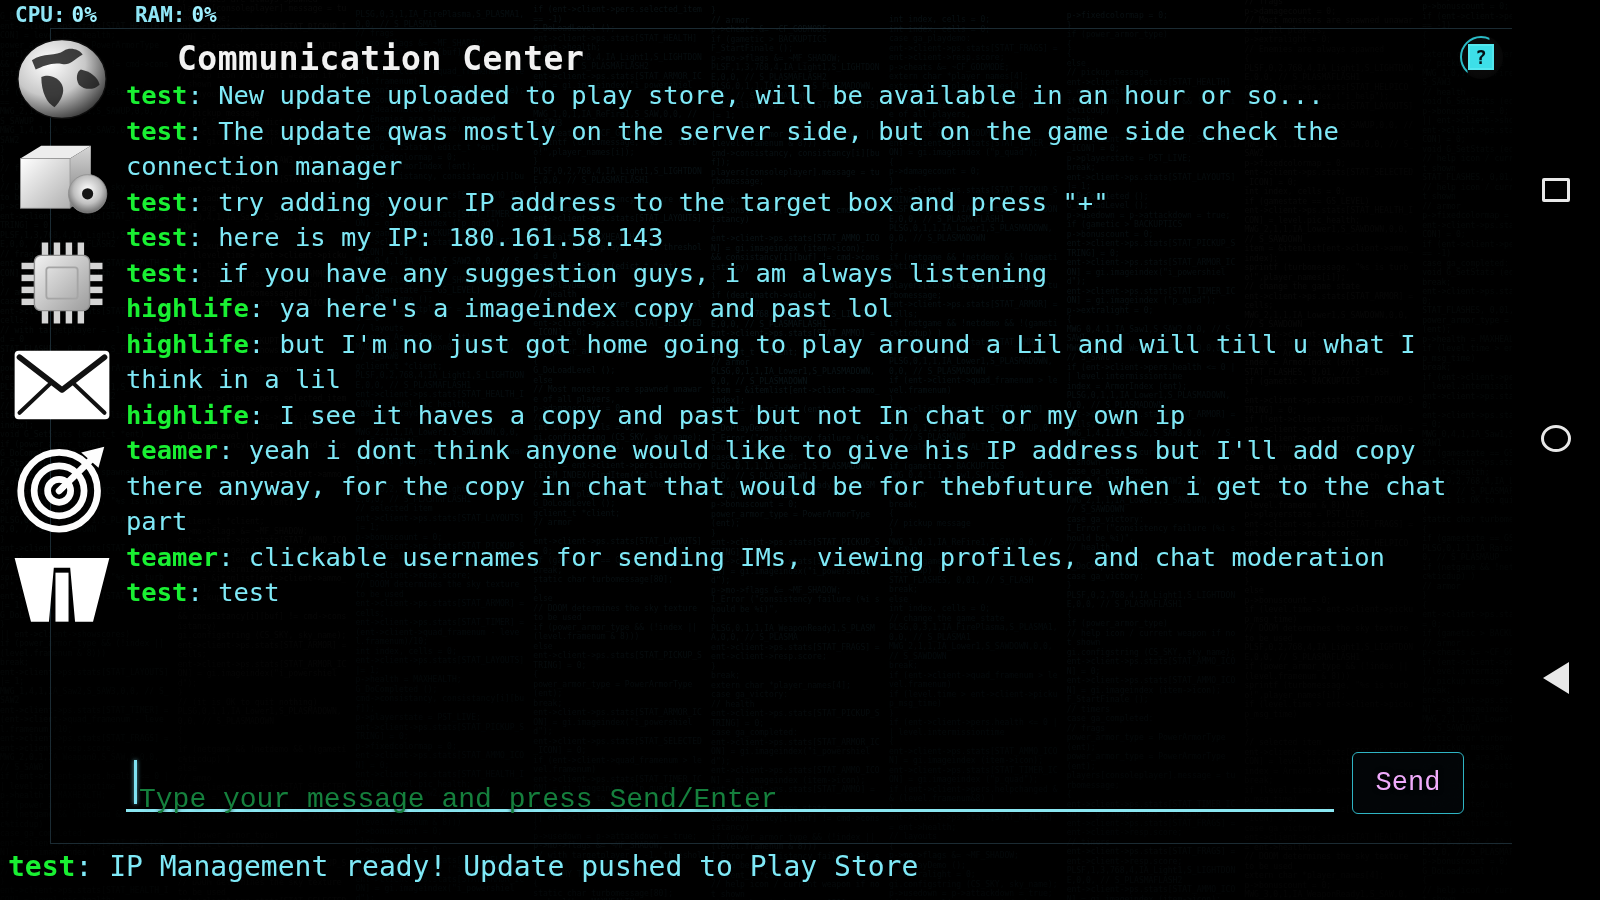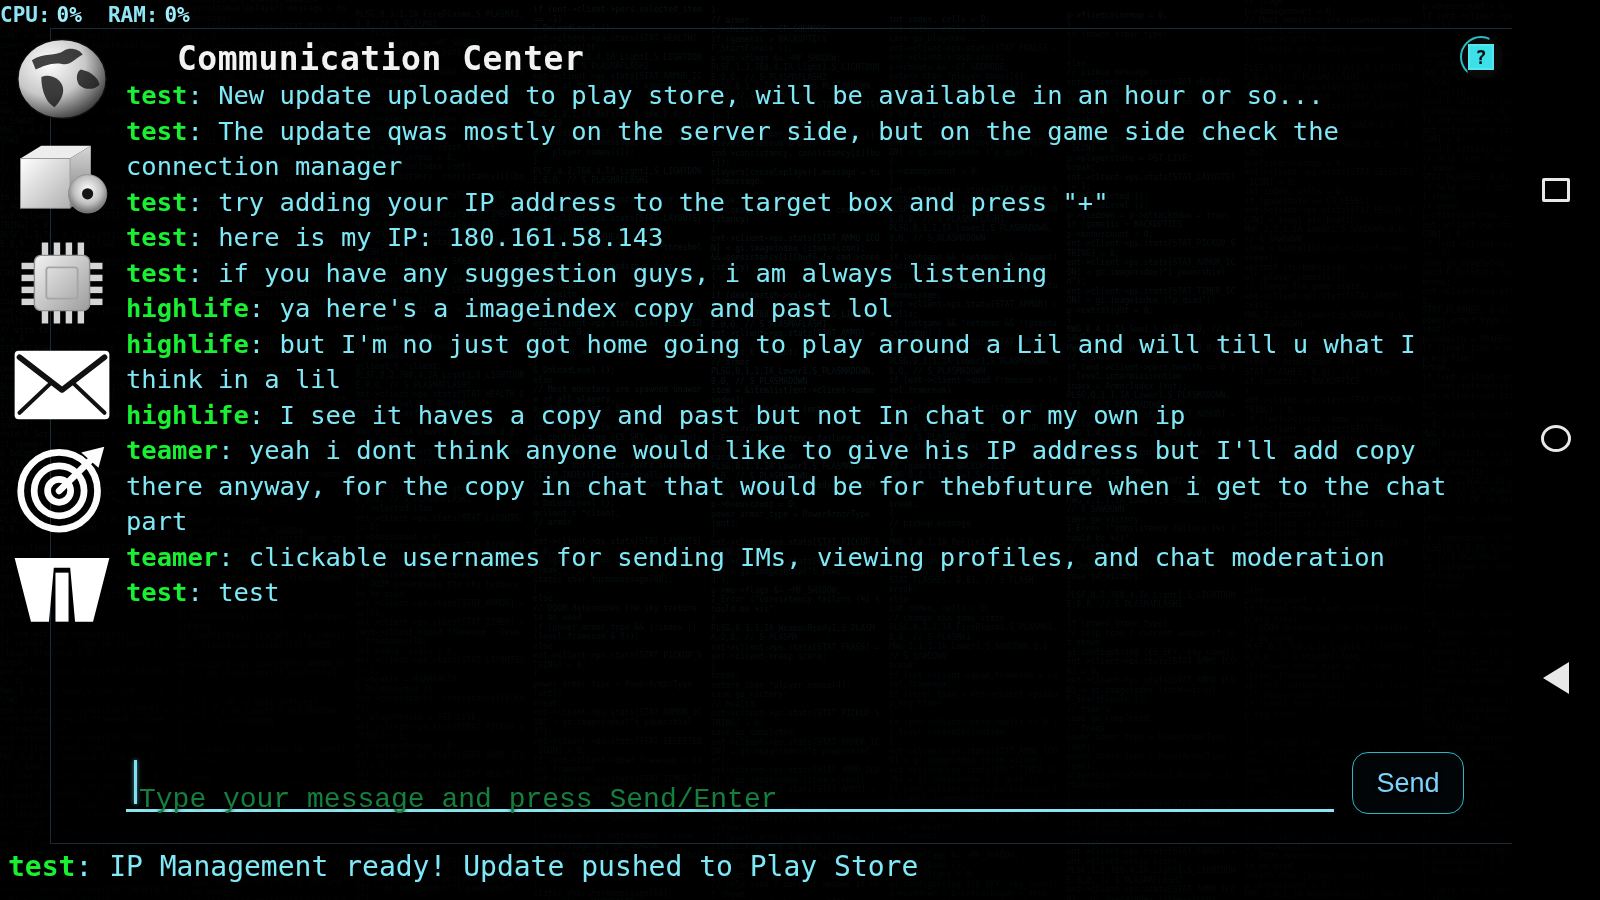--- a/index.html
+++ b/index.html
@@ -33,22 +33,22 @@
   .vig {
     position:absolute; inset:0;
     background:
       radial-gradient(ellipse at 50% 38%, rgba(0,0,0,.35) 0%, rgba(0,0,0,.82) 70%, rgba(0,0,0,.95) 100%);
     pointer-events:none;
   }
 
   
   .statusbar {
     position:absolute; left:0; top:0; width:1600px; height:30px;
-    display:flex; align-items:center; gap:0px;
-    padding-left:0;
+    display:flex; align-items:center; gap:12px;
+    padding-left:15px;
     font-size:21px; font-weight:bold;
     color:#7fdfee;
     text-shadow:0 0 3px rgba(0,0,0,.9);
     z-index:20;
   }
   .statusbar .lbl { color:#8fe5f5; }
   .statusbar .val { color:#9ff0ff; margin-left:6px; }
   .statusbar .grp { display:flex; align-items:baseline; margin-right:26px; }
 
   
@@ -147,25 +147,25 @@
     font-family:Liberation Mono, monospace;
     font-size:28px; color:#15803d; margin-left:2px;
     text-shadow:0 0 4px rgba(0,0,0,.9);
     white-space:nowrap;
     margin-top:36px;
   }
   .sendbtn {
     margin-left:18px;
     width:112px; height:62px;
     border:1px solid #2fb5c4;
-    border-radius:16px;
+    border-radius:6px;
     background:rgba(4,10,12,.55);
     display:flex; align-items:center; justify-content:center;
-    font-family:Liberation Sans, sans-serif;
-    font-size:27px; color:#7dd3fc;
+    font-family:Liberation Mono, monospace;
+    font-size:27px; color:#f0abfc;
     text-shadow:0 0 5px rgba(0,0,0,.9);
   }
 
   
   .ticker {
     position:absolute; left:8px; bottom:12px;
     width:1470px; height:44px;
     display:flex; align-items:center;
     font-family:"DejaVu Sans Mono", monospace;
     font-size:28px;

